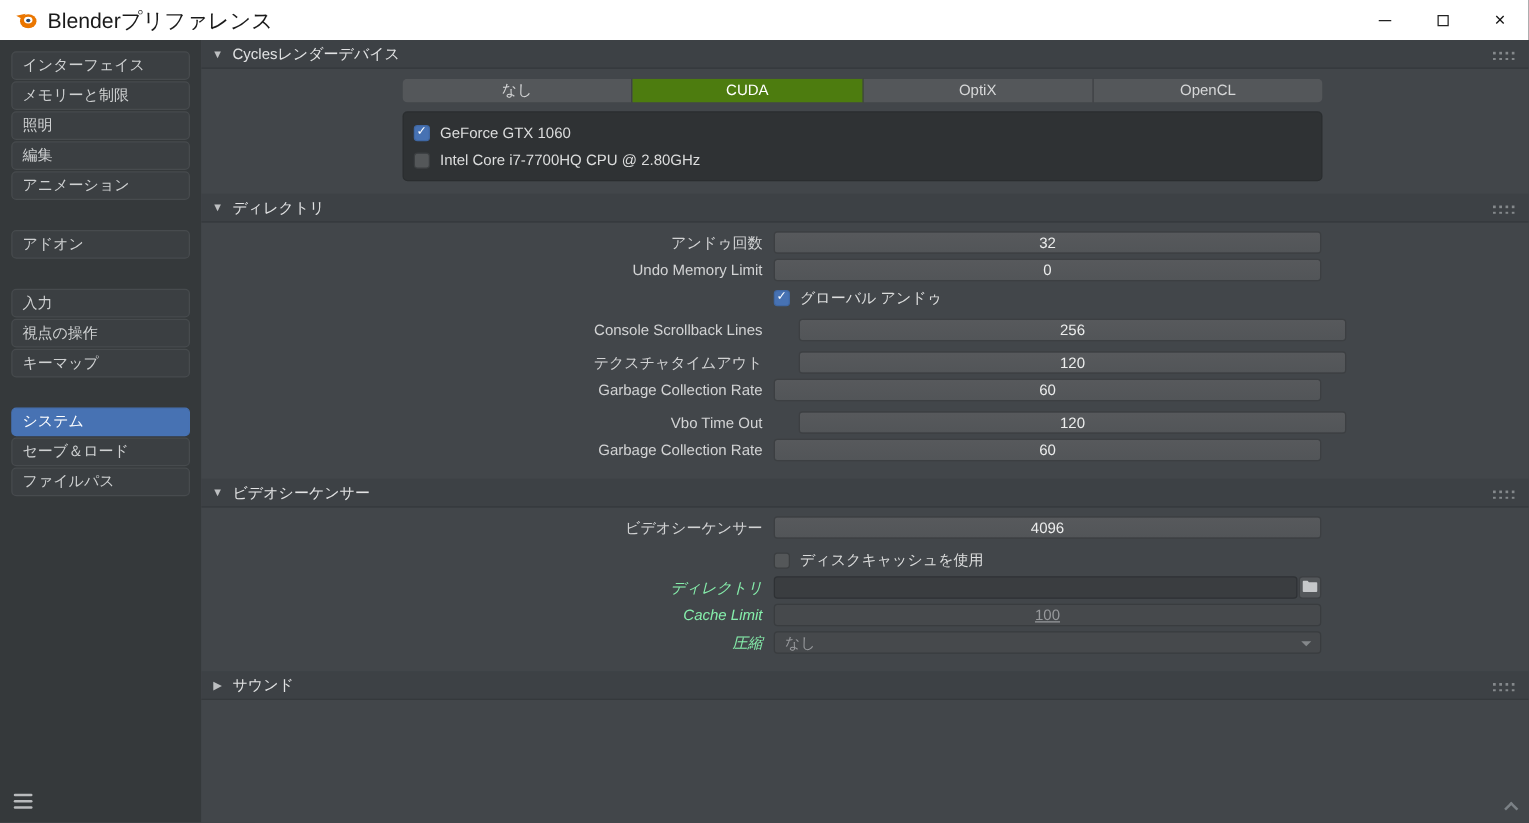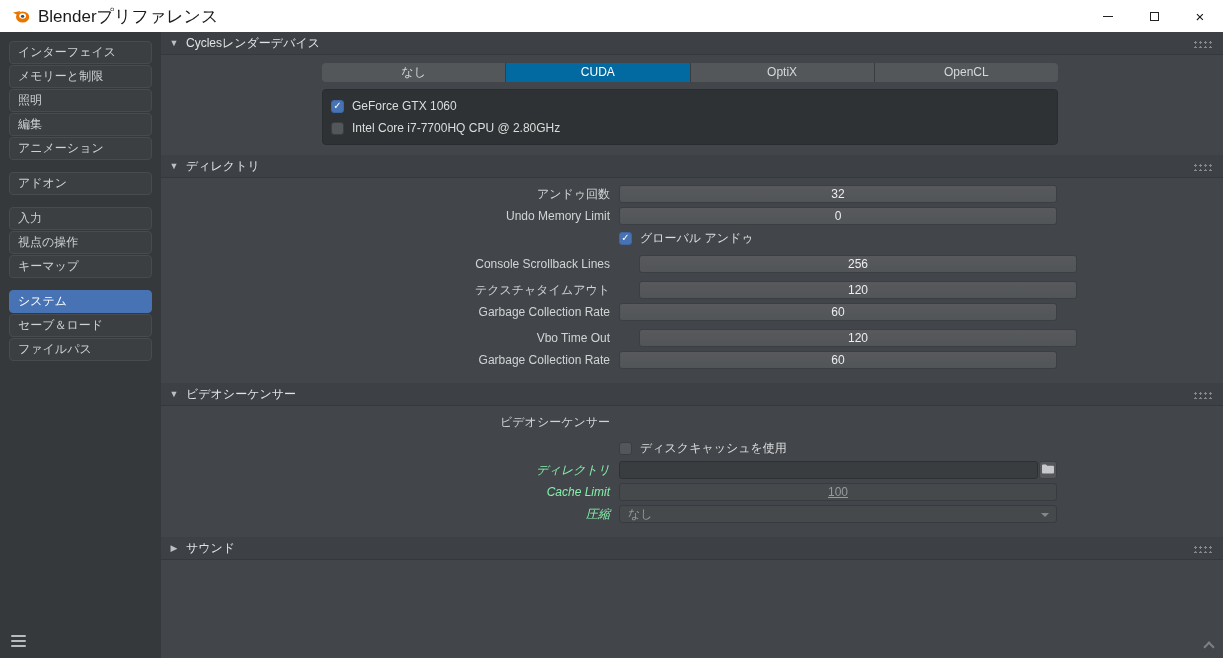--- a/index.html
+++ b/index.html
@@ -20,21 +20,21 @@
   .win-btn { width:46px; height:100%; display:flex; align-items:center; justify-content:center; cursor:default; }
   .min-glyph { width:10px; height:1px; background:#222; display:block; }
   .max-glyph { width:9px; height:9px; border:1px solid #222; display:block; }
   .close-glyph { font-size:15px; color:#111; line-height:1; }
 
   
   .app-body { display:flex; flex:1; min-height:0; }
 
   
   .sidebar { width:161px; background:#35393b; padding-top:8px; position:relative; flex:0 0 161px; }
-  .nav-group { margin-bottom:12px; }
+  .nav-group { margin-bottom:24px; }
   .nav-item {
     margin:1px 9px; height:23px; line-height:21px;
     border:1px solid #474b4e; border-radius:4px;
     background:#3b3f42; color:#cfd1d2; padding-left:8px;
     cursor:default; white-space:nowrap; overflow:hidden;
   }
   .nav-item.selected { background:#4772b3; border-color:#4772b3; color:#ffffff; }
   .menu-btn { position:absolute; left:11px; bottom:9px; width:18px; height:14px; cursor:default; }
   .hamb { display:block; width:15px; height:2px; background:#b9bbbd; box-shadow:0 5px 0 #b9bbbd, 0 10px 0 #b9bbbd; border-radius:1px; }
 
@@ -53,21 +53,21 @@
   }
   .sbody { padding:7px 0 10px 0; }
 
   
   .segmented { margin:1px 0 0 161px; width:736px; display:flex; border-radius:4px; overflow:hidden; }
   .seg {
     flex:1; height:19px; line-height:19px; text-align:center;
     background:#54575a; color:#d6d7d8; border-right:1px solid #3a3d40; cursor:default;
   }
   .seg:last-child { border-right:none; }
-  .seg.active { background:#0369a1; color:#ffffff; }
+  .seg.active { background:#4d7c0f; color:#ffffff; }
 
   
   .device-box {
     margin:7px 0 0 161px; width:736px; height:56px;
     background:#2f3234; border:1px solid #2a2d2f; border-radius:4px;
     padding:5px 8px;
   }
   .check-row { display:flex; align-items:center; height:22px; cursor:default; }
   .checkbox {
     width:13px; height:13px; border-radius:3px; flex:0 0 13px;
@@ -252,20 +252,21 @@
       </div>
 
       <div class="section-header">
         <span class="tri">▼</span>
         <span class="sh-title">ビデオシーケンサー</span>
         <span class="grip"></span>
       </div>
       <div class="sbody">
         <div class="frow">
           <span class="lbl">ビデオシーケンサー</span>
+          <div class="num-field">4096</div>
         </div>
         <div class="frow gap checkrow-indent">
           <div class="check-row">
             <span class="checkbox"></span>
             <span class="check-label">ディスクキャッシュを使用</span>
           </div>
         </div>
         <div class="frow">
           <span class="lbl dis">ディレクトリ</span>
           <div class="text-field"></div>

